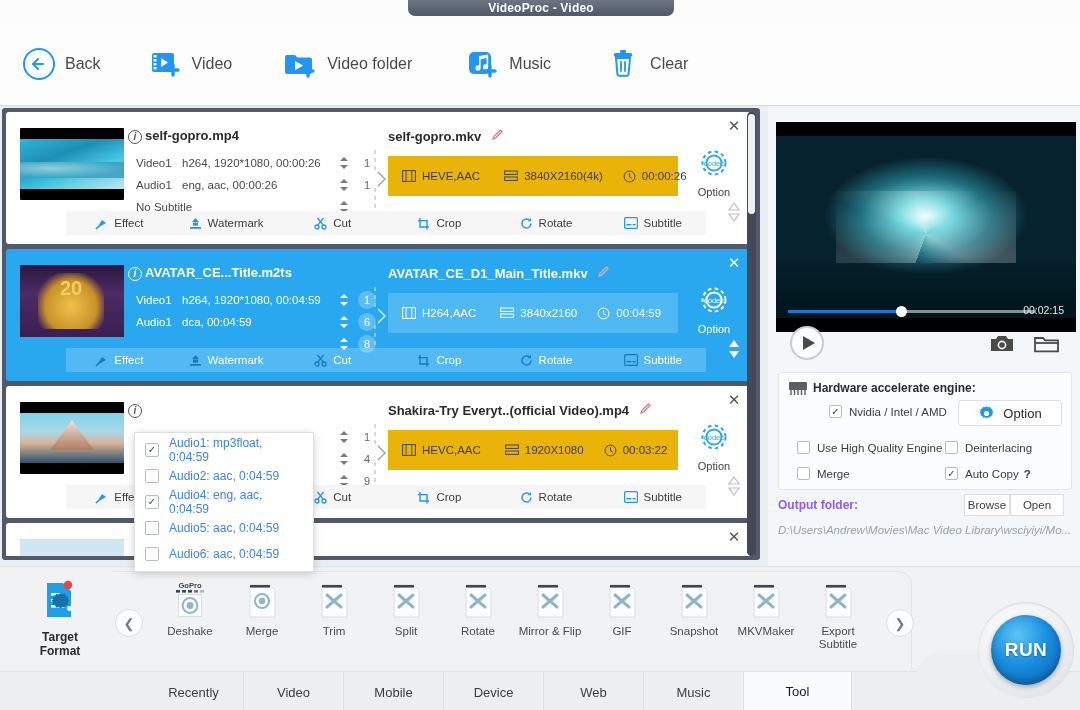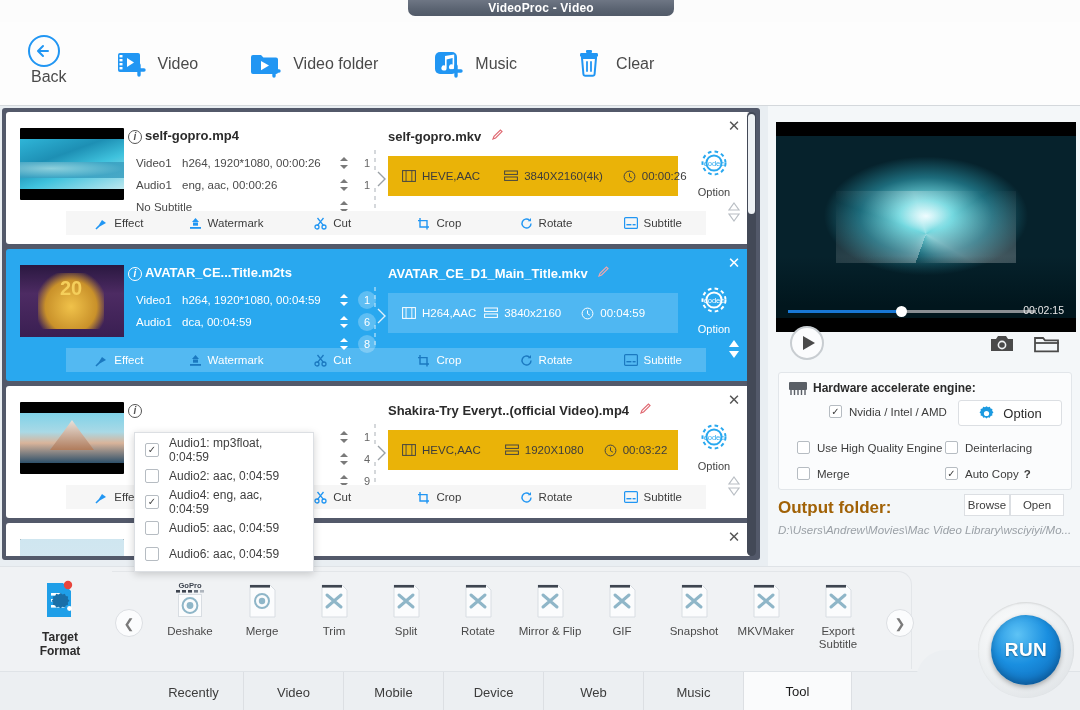--- a/index.html
+++ b/index.html
@@ -172,21 +172,21 @@
     width:13px;height:13px;border:1px solid #b6bcc2;border-radius:2px;background:#fff;margin-right:7px;
     display:flex;align-items:center;justify-content:center; flex:none;
   }
   .cb.on:after{ content:"✓"; font-size:10px; color:#3c3c3c; line-height:1;}
   #optionbtn {
     position:absolute; right:9px; top:27px; width:104px; height:26px;
     background:#ffffff; border:1px solid #dcdfe3; border-radius:3px;
     display:flex; align-items:center; justify-content:center; cursor:pointer; font-size:13px; color:#2b2b2b;
   }
   #outfolder { position:absolute; left:10px; top:392px; width:294px; }
-  #outtitle { position:absolute; left:0; top:0; font-size:17px; font-weight:bold; color:#a16207;}
+  #outtitle { position:absolute; left:0; top:0; font-size:12px; font-weight:bold; color:#8b5cf6;}
   #browsebtn,#openbtn {
     position:absolute; top:-4px; height:22px; background:#fff; border:1px solid #dcdfe3;
     display:flex;align-items:center;justify-content:center; font-size:11.5px; color:#3c3c3c; cursor:pointer;
   }
   #browsebtn { right:62px; width:46px; }
   #openbtn { right:8px; width:54px; }
   #outpath { position:absolute; left:0; top:26px; width:294px; font-size:11.5px; color:#9aa0a6; white-space:nowrap; overflow:hidden;font-style:italic;}
 
   
   #bottom { position:absolute; left:0; top:566px; width:1080px; height:144px; background:#f0f2f4; border-top:1px solid #dfe3e7;}
@@ -232,35 +232,35 @@
     text-shadow:0 1px 2px rgba(0,0,0,.35);
   }
   #runtab { position:absolute; left:916px; top:650px; width:120px; height:48px; background:#eceff2; border-radius:30px 0 0 0;}
 
   
   #audiomenu {
     position:absolute; left:134px; top:326px; width:180px;
     background:#ffffff; border:1px solid #dcdfe3; box-shadow:0 2px 8px rgba(0,0,0,.18);
     z-index:50; padding:4px 0;
   }
-  .amitem { height:26px; display:flex; align-items:center; padding:0 10px; font-size:12px; color:#404040; cursor:pointer;}
+  .amitem { height:26px; display:flex; align-items:center; padding:0 10px; font-size:12px; color:#3b82f6; cursor:pointer;}
   .amcb { width:14px;height:14px;border:1px solid #b6bcc2;border-radius:2px;margin-right:10px;
           display:flex;align-items:center;justify-content:center; flex:none;}
   .amcb.on:after { content:"✓"; font-size:10px; color:#444; line-height:1;}
 </style>
 </head>
 <body>
 
 <div id="titlebar">
   <div id="titletab">VideoProc - Video</div>
 </div>
 
 <div id="toolbar">
 
-  <div class="tbitem" style="margin-left:22px;flex-direction:column;">
+  <div class="tbitem" style="margin-left:22px;">
     <span class="tbicon">
       <svg width="34" height="34" viewBox="0 0 34 34">
         <circle cx="17" cy="17" r="15" fill="none" stroke="#2196f3" stroke-width="2"></circle>
         <path d="M21 17 H12 M16 12 L11 17 L16 22" fill="none" stroke="#2196f3" stroke-width="2" stroke-linecap="round" stroke-linejoin="round"></path>
       </svg>
     </span>
     <span class="tblabel">Back</span>
   </div>
 
   <div class="tbitem" style="margin-left:48px;">
@@ -529,21 +529,21 @@
           <div class="outcell" style="margin-left:14px;">
             <span class="gl">
               <svg width="14" height="12" viewBox="0 0 14 12">
                   <rect x="0.6" y="0.6" width="12.8" height="10.8" fill="none" stroke="#fff" stroke-width="1"></rect>
                   <rect x="3.6" y="0.6" width="0.9" height="10.8" fill="#fff"></rect>
                   <rect x="9.4" y="0.6" width="0.9" height="10.8" fill="#fff"></rect>
                 </svg>
             </span>
             <span>H264,AAC</span>
           </div>
-          <div class="outcell" style="margin-left:8px;">
+          <div class="outcell" style="margin-left:24px;">
             <span class="gl">
               <svg width="14" height="12" viewBox="0 0 14 12">
                   <rect x="0.6" y="1" width="12.8" height="3.4" fill="none" stroke="#fff" stroke-width="1"></rect>
                   <rect x="0.6" y="7" width="12.8" height="3.4" fill="none" stroke="#fff" stroke-width="1"></rect>
                 </svg>
             </span>
             <span>3840x2160</span>
           </div>
           <div class="outcell" style="margin-left:20px;">
             <span class="gl">

